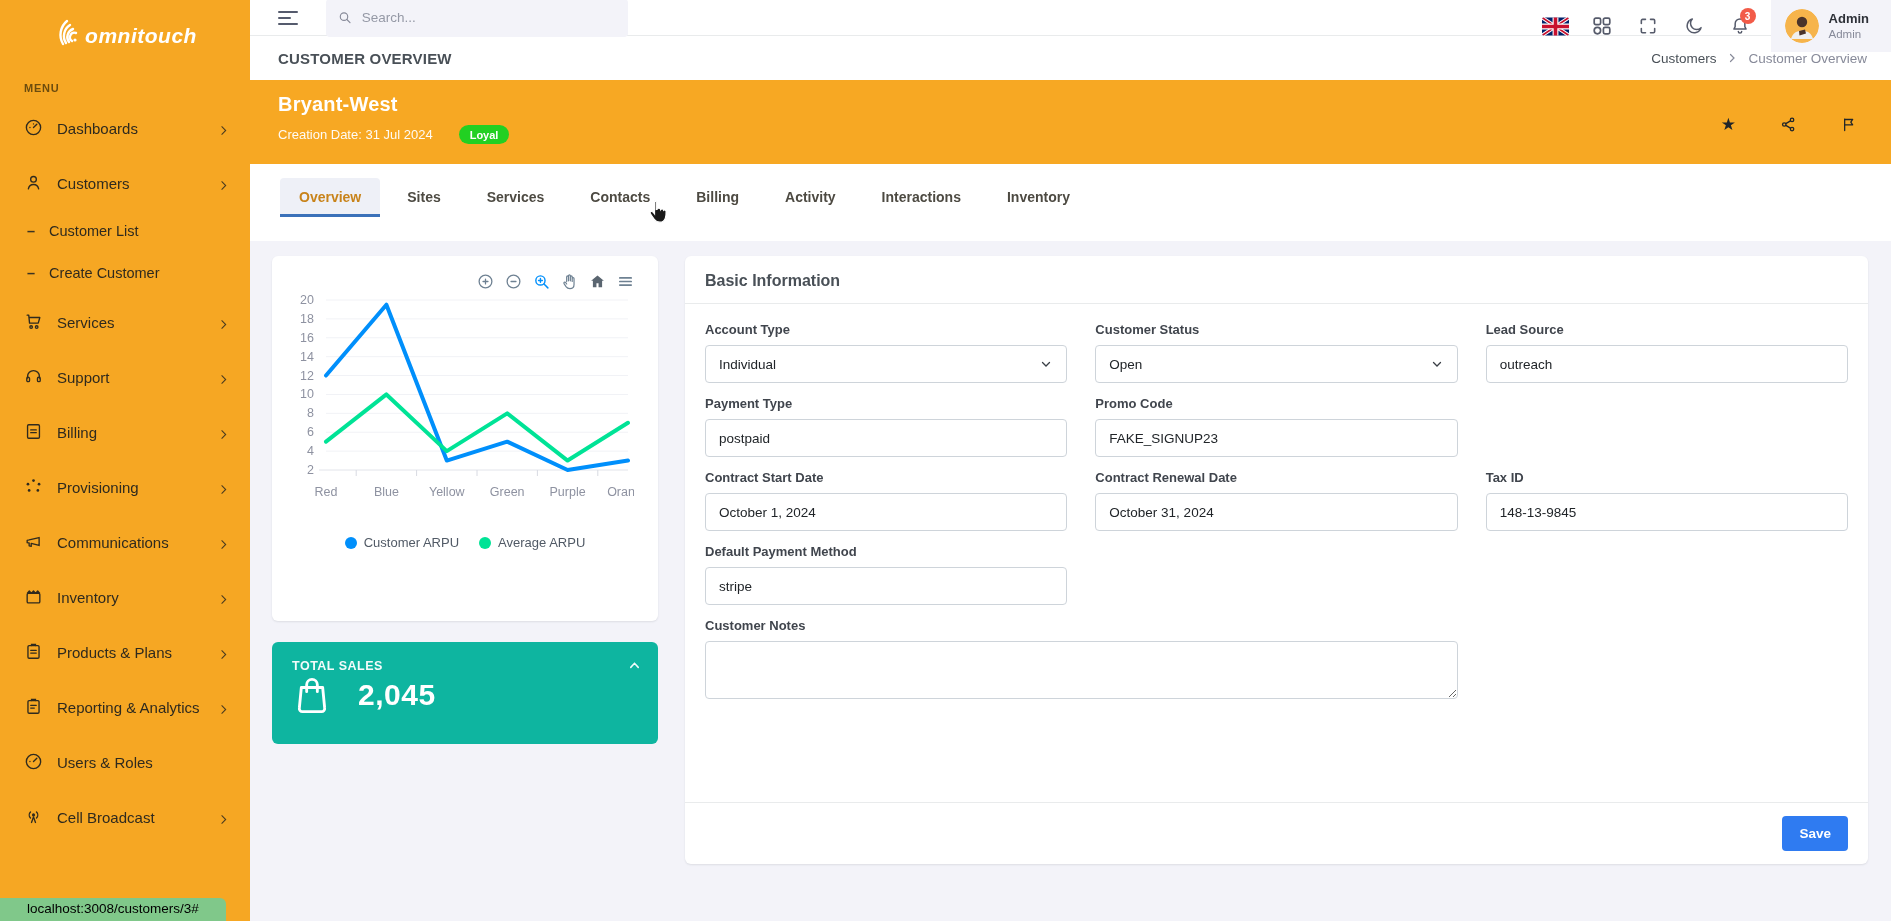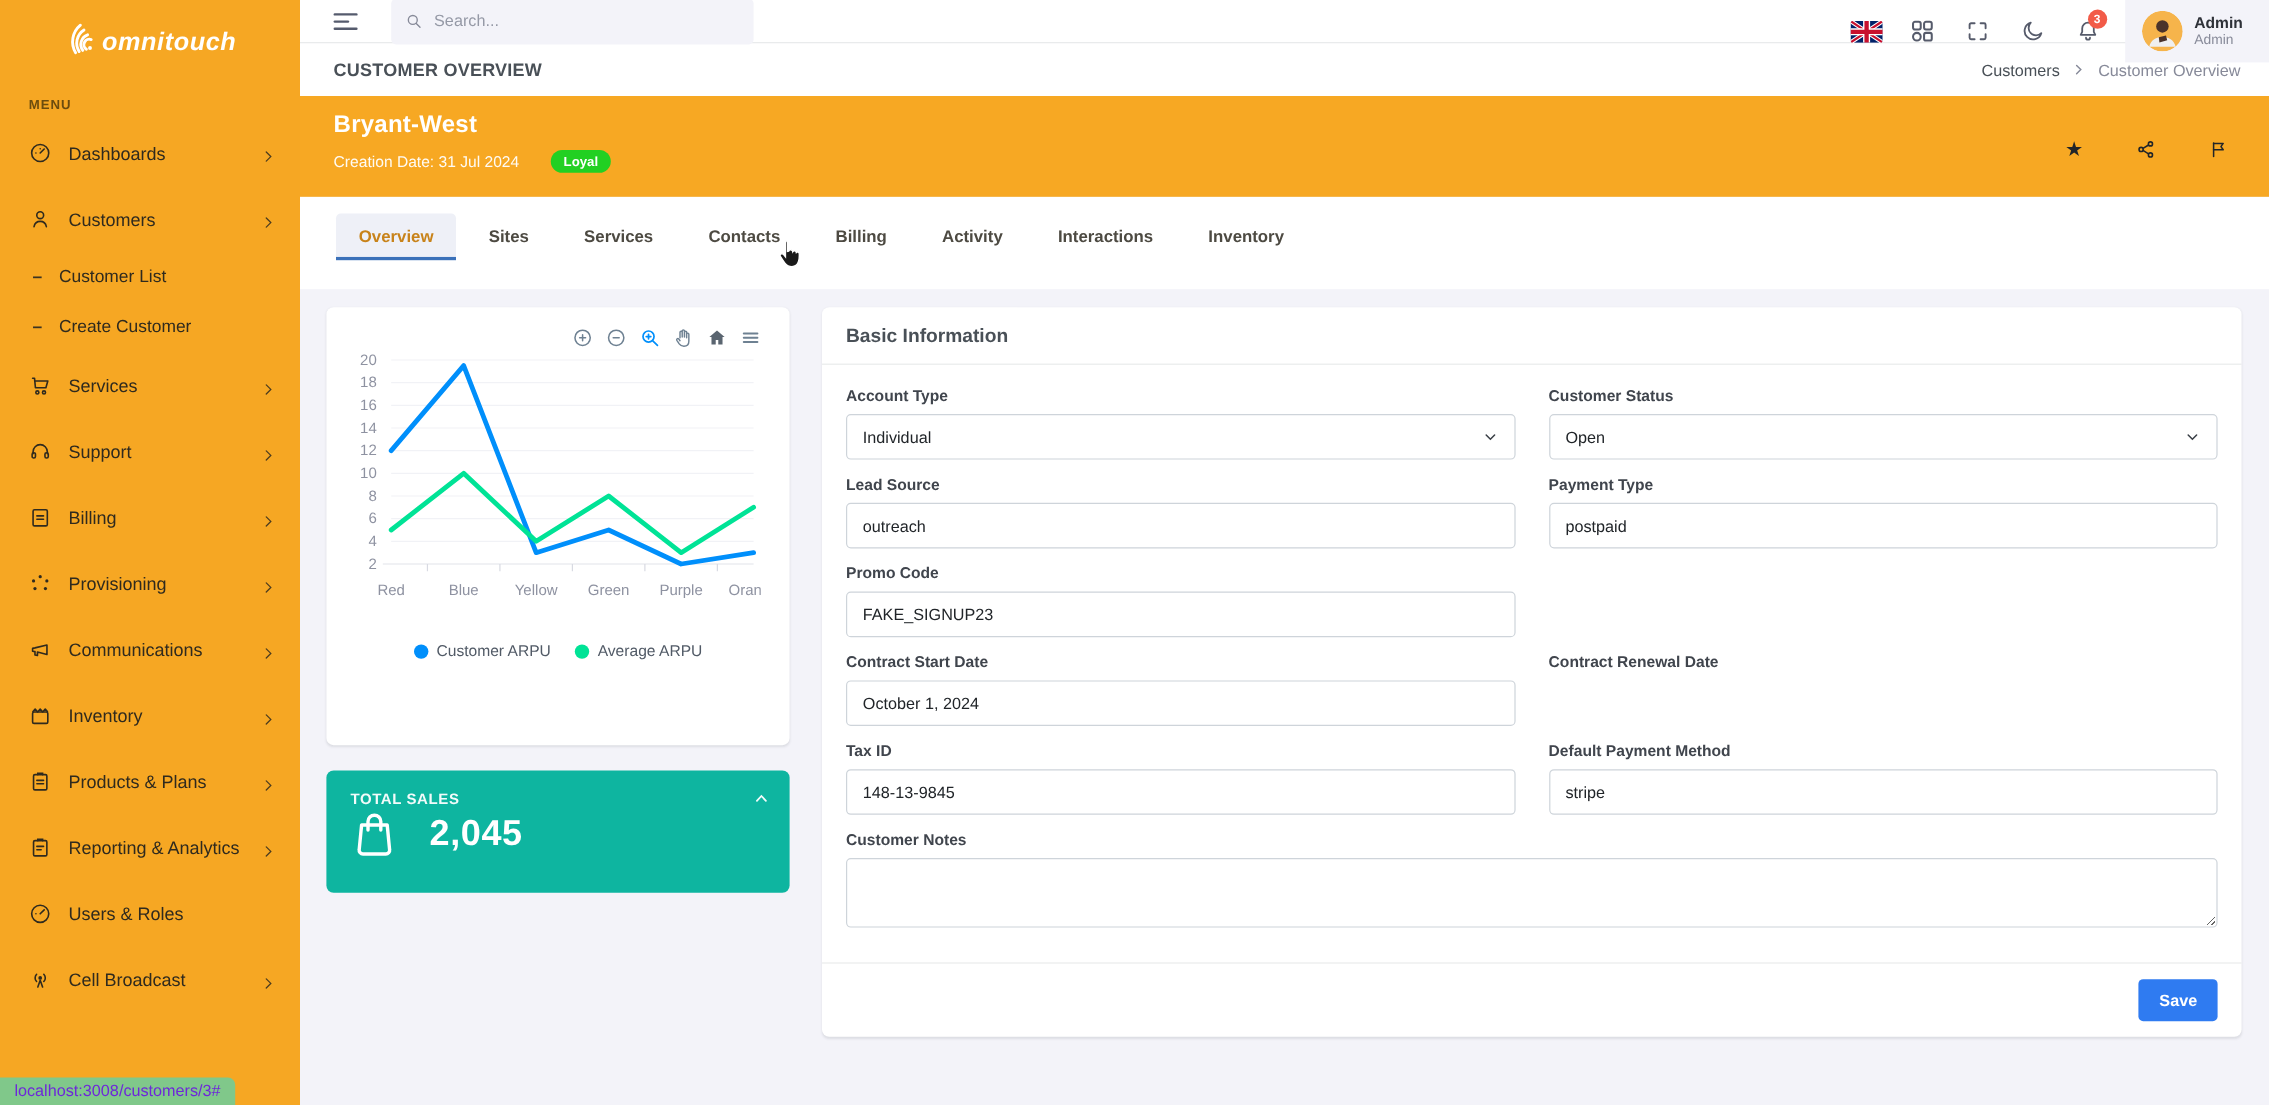--- a/index.html
+++ b/index.html
@@ -78,31 +78,31 @@
   .sales-label { font-size:12.5px; font-weight:700; letter-spacing:.5px; color:rgba(255,255,255,.95); }
   .sales-collapse { position:absolute; right:16px; top:16px; cursor:pointer; display:flex; }
   .sales-row { display:flex; align-items:center; gap:26px; margin-top:0; }
   .sales-value { font-size:30px; font-weight:700; letter-spacing:.5px; }
 
   
   .form-card { flex:1; height:608px; display:flex; flex-direction:column; }
   .form-header { padding:16px 20px 13px; border-bottom:1px solid #e9ebec; }
   .form-title { font-size:16px; font-weight:600; color:#495057; }
   .form-body { padding:18px 20px 8px; flex:1; }
-  .form-grid { display:grid; grid-template-columns:1fr 1fr; column-gap:28px; row-gap:13px; }
+  .form-grid { display:grid; grid-template-columns:1fr 1fr 1fr; column-gap:28px; row-gap:13px; }
   .field label { display:block; font-size:13px; font-weight:700; color:#40454d; margin-bottom:8px; }
   .input, .fselect { width:100%; height:38px; border:1px solid #ced4da; border-radius:4px; background:#fff; font-size:13.5px; color:#212529; padding:0 13px; font-family:"Liberation Sans",sans-serif; outline:none; }
   .fselect { display:flex; align-items:center; justify-content:space-between; cursor:pointer; }
   .field.span2 { grid-column:1 / span 2; }
   textarea.input { height:58px; padding:8px 13px; resize:both; }
   .form-footer { border-top:1px solid #e9ebec; padding:13px 20px; display:flex; justify-content:flex-end; }
   .save-btn { background:#2f7bf1; color:#fff; border:none; border-radius:4px; padding:10px 17px; font-size:13.5px; font-weight:700; cursor:pointer; font-family:"Liberation Sans",sans-serif; }
 
   
-  .statusbar { position:absolute; left:0; bottom:0; background:#80c88a; color:#6d28d9; font-size:13.5px; padding:3px 12px 5px; border-radius:0 6px 0 0; z-index:9; }
+  .statusbar { position:absolute; left:0; bottom:0; background:#80c88a; color:#000000; font-size:13.5px; padding:3px 27px 5px; border-radius:0 6px 0 0; z-index:9; }
   .cursor-overlay { position:absolute; left:646px; top:198px; z-index:20; pointer-events:none; }
 </style>
 </head>
 <body>
 
 <div class="sidebar">
   <div class="logo-wrap">
     <div class="logo">
       <span style="display:flex;">
         <svg width="30" height="32" viewBox="0 0 30 32" fill="none" stroke="#fff" stroke-width="2.4" stroke-linecap="round">
@@ -516,20 +516,21 @@
             <label>Promo Code</label>
             <input class="input" type="text" value="FAKE_SIGNUP23" style="">
           </div>
           <div class="field"></div>
           <div class="field">
             <label>Contract Start Date</label>
             <input class="input" type="text" value="October 1, 2024" style="">
           </div>
           <div class="field">
             <label>Contract Renewal Date</label>
+            <input class="input" type="text" value="October 31, 2024" style="">
           </div>
           <div class="field">
             <label>Tax ID</label>
             <input class="input" type="text" value="148-13-9845" style="">
           </div>
           <div class="field">
             <label>Default Payment Method</label>
             <input class="input" type="text" value="stripe" style="">
           </div>
           <div class="field span2">

